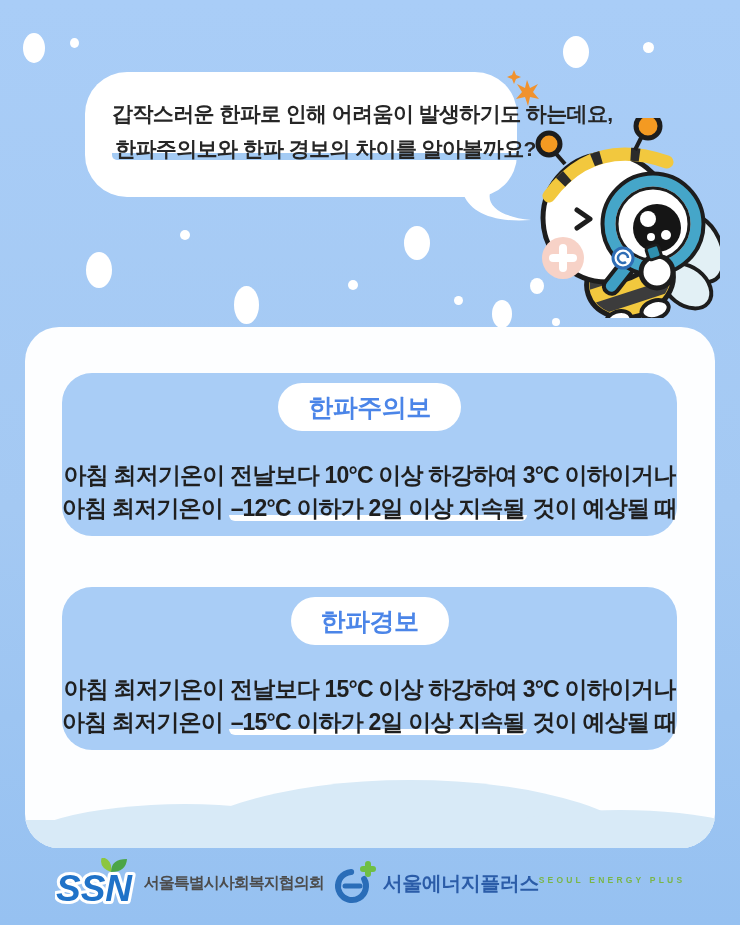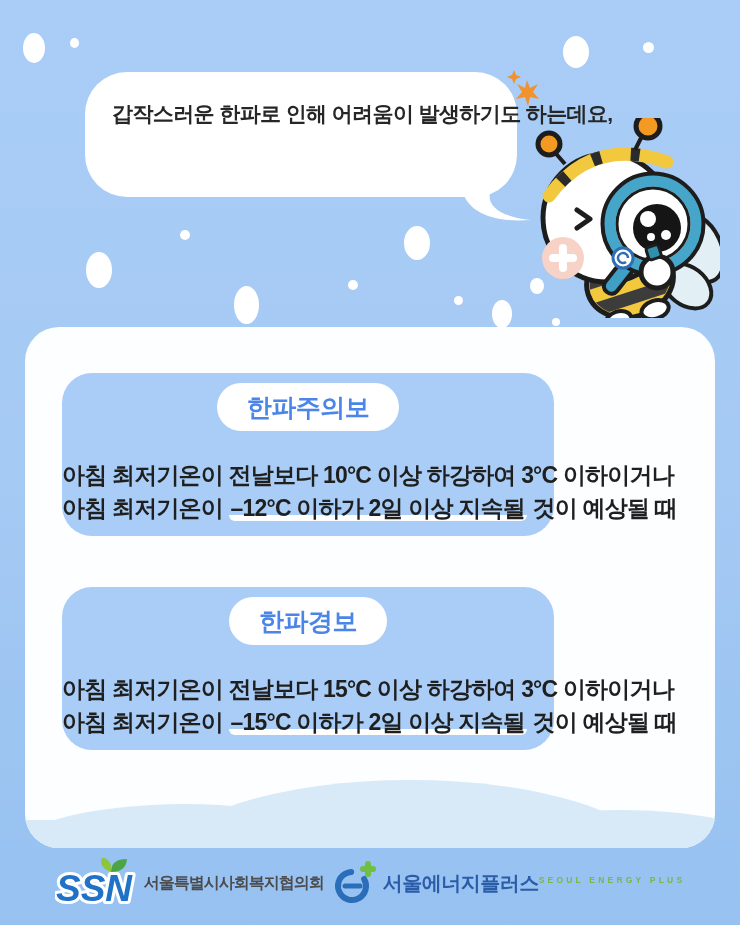--- a/index.html
+++ b/index.html
@@ -19,21 +19,21 @@
            border-radius:5px;padding:0 3px;}
   .bubble-tail{position:absolute;left:455px;top:193px;}
   .sparkles{position:absolute;left:500px;top:68px;}
 
   
   .panel{position:absolute;left:25px;top:327px;width:690px;height:521px;
          background:#fdfeff;border-radius:34px;overflow:hidden;}
   .mounds{position:absolute;left:0;bottom:0;width:690px;height:110px;}
 
   
-  .card{position:absolute;left:62px;width:492px;height:163px;
+  .card{position:absolute;left:62px;width:615px;height:163px;
         background:#a9cdf6;border-radius:30px;text-align:center;box-sizing:border-box;}
   .card.first{top:373px;}
   .card.second{top:587px;}
   .badge{display:inline-block;margin-top:10px;background:#ffffff;border-radius:26px;
          padding:10px 30px;font-size:25px;font-weight:700;color:#4b85e8;
          letter-spacing:-0.5px;line-height:28px;}
   .card-body{margin-top:28px;font-size:23px;font-weight:700;color:#1f1f1f;
              line-height:33px;letter-spacing:-0.8px;white-space:nowrap;}
   .hl-white{background:linear-gradient(to top,#ffffff 24%,transparent 24%);
             border-radius:6px;padding:0 2px;}
@@ -63,20 +63,21 @@
   <div class="dot" style="left:234px;top:286px;width:25px;height:38px;"></div>
   <div class="dot" style="left:348px;top:280px;width:10px;height:10px;"></div>
   <div class="dot" style="left:404px;top:226px;width:26px;height:34px;"></div>
   <div class="dot" style="left:454px;top:296px;width:9px;height:9px;"></div>
   <div class="dot" style="left:492px;top:300px;width:20px;height:28px;"></div>
   <div class="dot" style="left:552px;top:318px;width:8px;height:8px;"></div>
   <div class="dot" style="left:530px;top:278px;width:14px;height:16px;"></div>
 
   <div class="bubble">
     <div class="bubble-line">갑작스러운 한파로 인해 어려움이 발생하기도 하는데요,</div>
+    <div class="bubble-line"><span class="hl-blue">한파주의보와 한파 경보의 차이를 알아볼까요?</span></div>
   </div>
   <svg class="bubble-tail" width="85" height="46" viewBox="0 0 85 46">
     <path d="M8,0 C14,18 36,30 76,27 C46,24 32,13 35,0 Z" fill="#ffffff"></path>
   </svg>
   <svg class="sparkles" width="46" height="40" viewBox="0 0 46 40">
     <path d="M14,2 l2,5 5,2 -5,2 -2,5 -2,-5 -5,-2 5,-2 Z" fill="#f0922e"></path>
     <path d="M27,12 l3,8 8,-4 -5,8 6,7 -9,-2 -2,9 -3,-9 -9,2 6,-7 -5,-8 8,4 Z" fill="#f0922e"></path>
   </svg>
 
   <svg class="bee" width="185" height="200" viewBox="0 0 185 200">

